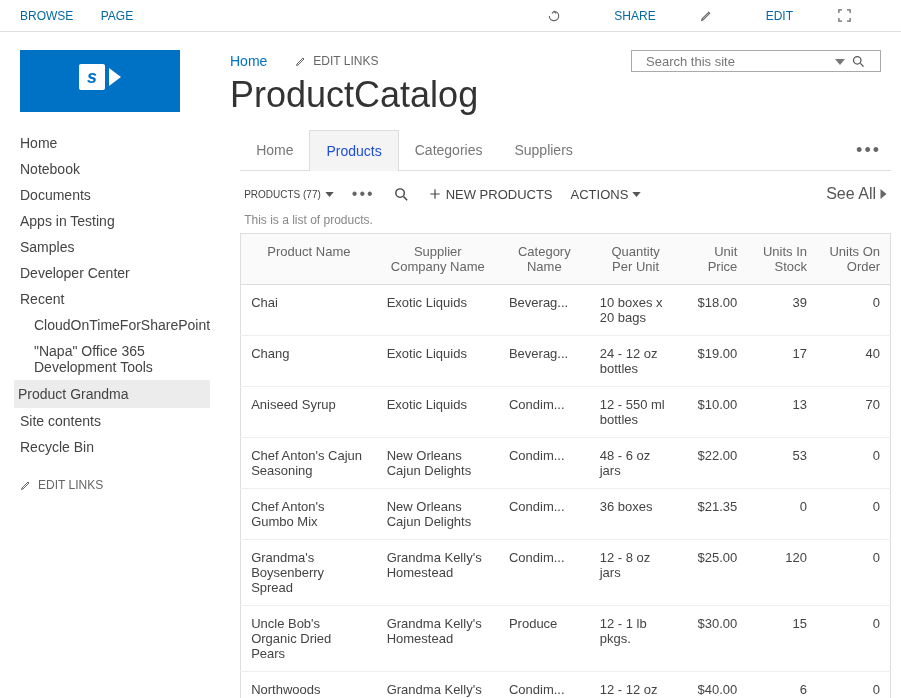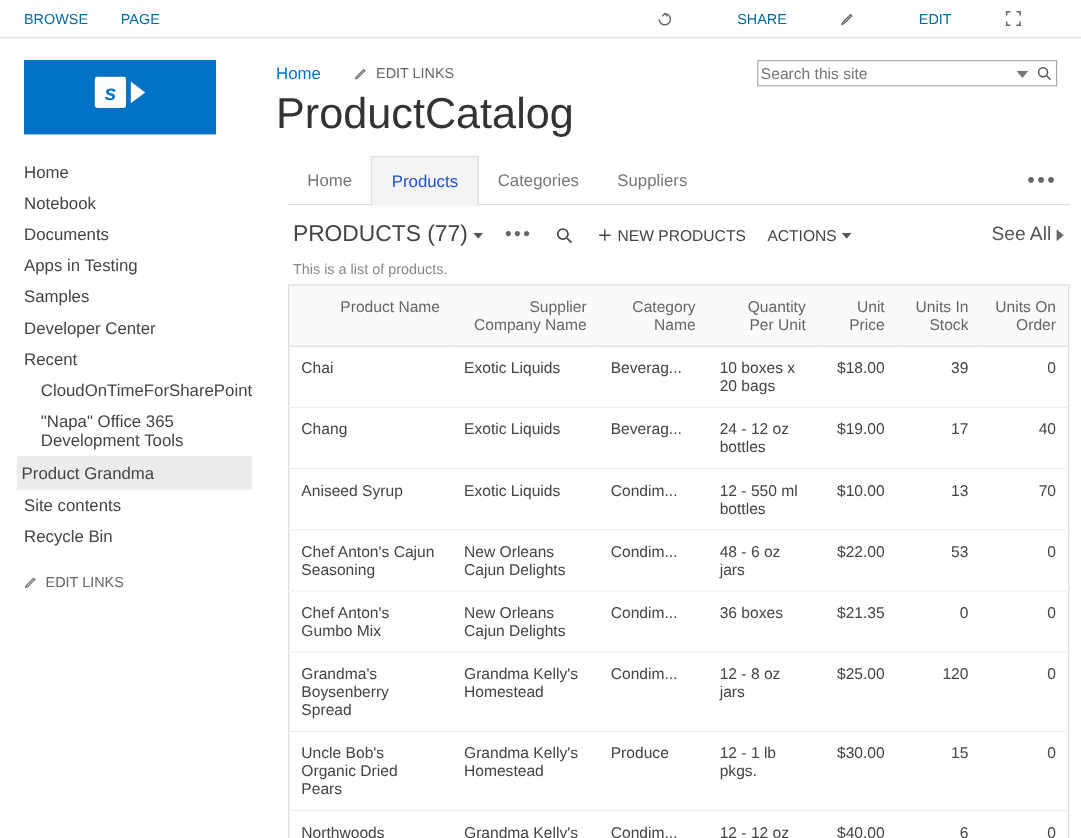--- a/index.html
+++ b/index.html
@@ -20,21 +20,21 @@
 .logo { width: 160px; height: 62px; background:#0072c6; display:flex; align-items:center; justify-content:center; }
 .logo-inner { position:relative; width:42px; height:42px; }
 .logo-square { position:absolute; left:0; top:4px; width:26px; height:26px; background:#fff; border-radius:2px; color:#0072c6; font-weight:600; font-size:18px; display:flex; align-items:center; justify-content:center; font-style:italic; }
 .logo-notch { position:absolute; right:0; top:8px; width:0;height:0; border-left:12px solid #fff; border-top:9px solid transparent; border-bottom:9px solid transparent; }
 
 .header-main { flex:1; padding: 18px 20px 0 30px; }
 .header-top { display:flex; align-items:center; justify-content: space-between; }
 .header-top-left { display:flex; align-items:center; gap:28px; }
 .home-link { color:#0072c6; font-size:14px; }
 .edit-links { color:#666; font-size:12px; display:flex; align-items:center; gap:6px; cursor:pointer; }
-.search-wrap { display:flex; align-items:center; border:1px solid #aaa; padding:2px 2px; width:250px; }
+.search-wrap { display:flex; align-items:center; border:1px solid #aaa; padding:2px 14px; width:250px; }
 .search-wrap input { border:none; outline:none; flex:1; font-size:13px; color:#666; }
 .search-caret { margin:0 6px; cursor:pointer; }
 .search-btn { cursor:pointer; }
 .page-title { font-size:36px; font-weight:300; color:#333; margin-top:2px; }
 
 
 .body-row { display:flex; }
 .sidenav { flex:0 0 200px; padding: 0 0 20px 20px; }
 .sidenav a { display:block; padding:5px 0; color:#444; font-size:14px; }
 .sidenav .sub { padding-left:14px; }
@@ -47,29 +47,29 @@
 .tabs-row { display:flex; align-items:center; justify-content:space-between; border-bottom:1px solid #ddd; }
 .tabs { display:flex; align-items:center; }
 .tab { padding:12px 16px; color:#777; font-size:14px; cursor:pointer; }
 .tab.active { background:#f4f4f4; color:#1d4ed8; border-top:1px solid #ddd; border-left:1px solid #ddd; border-right:1px solid #ddd; margin-bottom:-1px; }
 .tabs-more { font-size:18px; color:#666; letter-spacing:2px; cursor:pointer; padding-right:10px; }
 
 
 .toolbar { display:flex; align-items:center; justify-content:space-between; padding:14px 4px 6px 4px; }
 .toolbar-left { display:flex; align-items:center; gap:18px; color:#444; }
 .tl-item { display:flex; align-items:center; gap:4px; cursor:pointer; font-size:13px; }
-.tl-title { font-size:19px; }
+.tl-title { font-size:10px; }
 .tl-more { font-size:16px; letter-spacing:2px; cursor:pointer; color:#666; }
 .toolbar-right { color:#555; font-size:16px; cursor:pointer; display:flex; align-items:center; gap:4px; }
 
 .list-desc { color:#888; font-size:12px; padding:4px 4px 6px 4px; }
 
 
 table.products { width:100%; border-collapse:collapse; border:1px solid #ddd; font-size:13px; }
-table.products th { text-align:right; font-weight:400; color:#666; background:#fafafa; padding:10px 10px; border-bottom:1px solid #ddd; vertical-align:top; }
+table.products th { text-align:center; font-weight:400; color:#666; background:#fafafa; padding:10px 10px; border-bottom:1px solid #ddd; vertical-align:top; }
 table.products th.num { text-align:right; }
 table.products td { padding:10px 10px; border-bottom:1px solid #eee; color:#444; vertical-align:top; }
 table.products td.num { text-align:right; }
 table.products tbody tr:last-child td { border-bottom:none; }
 
 svg { display:inline-block; vertical-align:middle; }
 </style>
 </head>
 <body>
 

